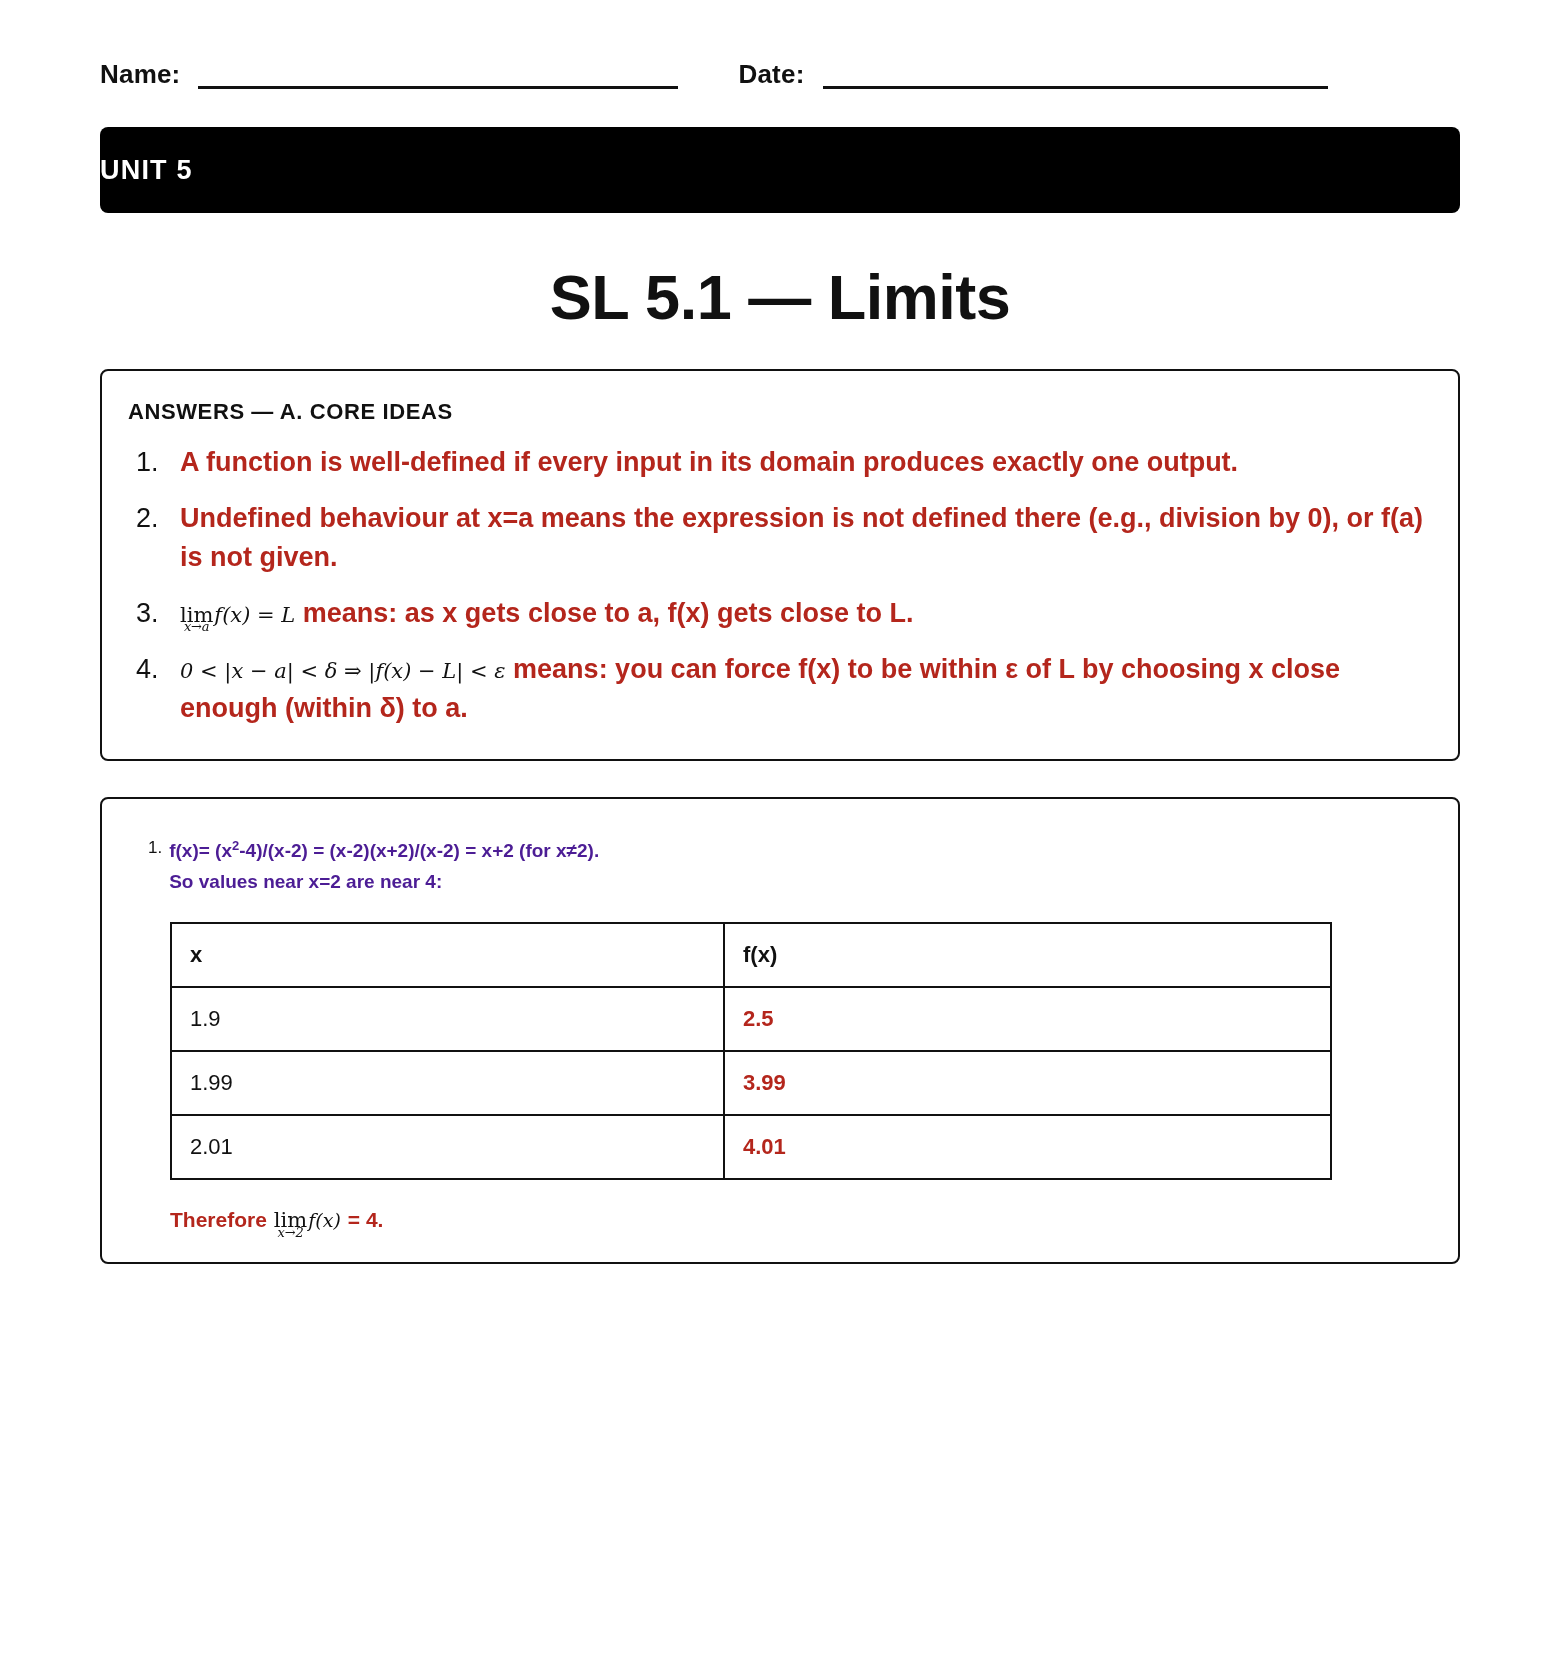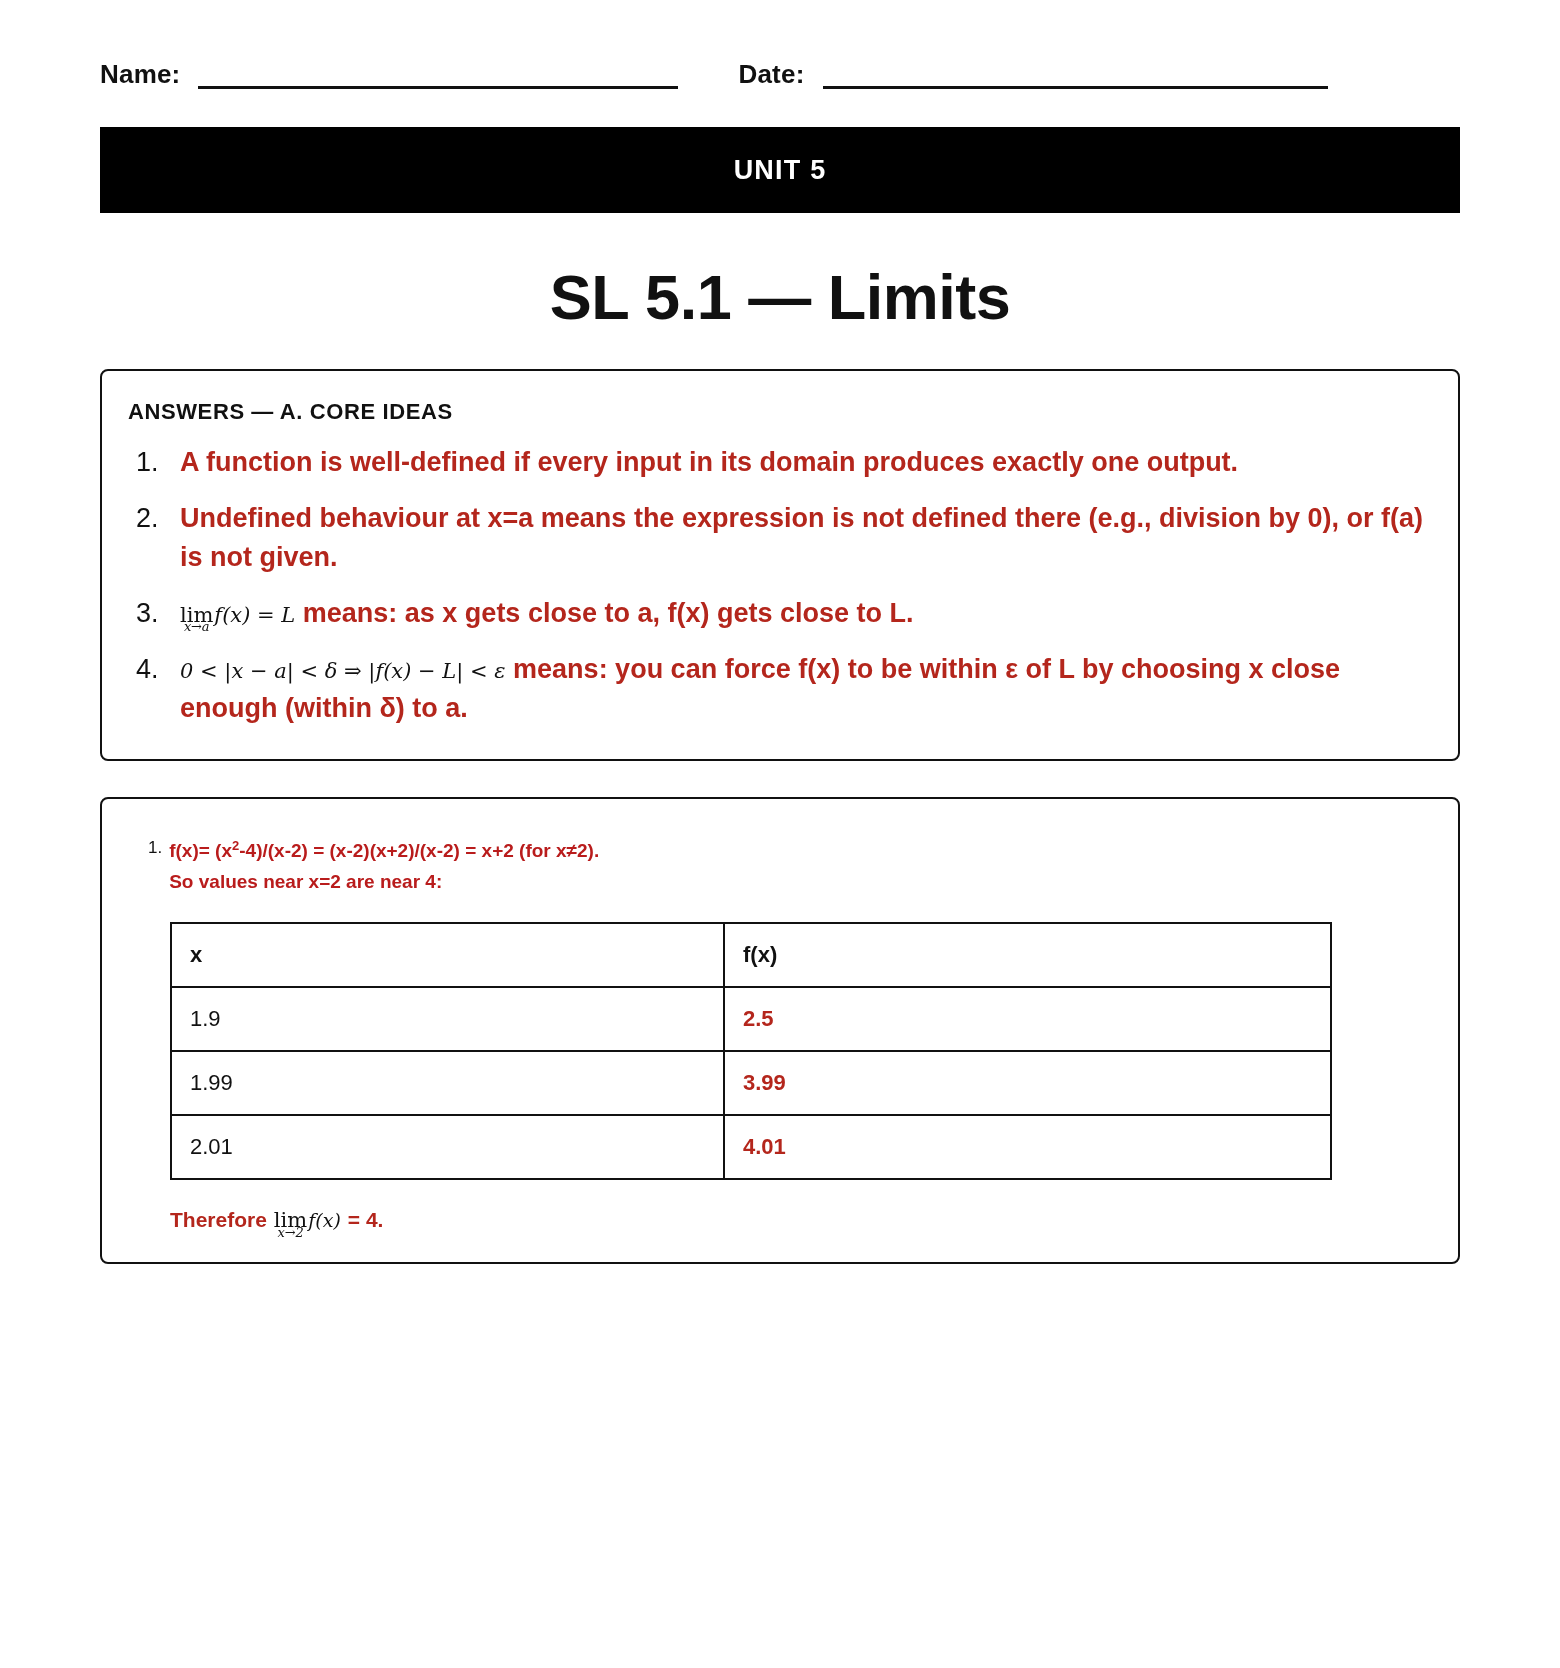--- a/index.html
+++ b/index.html
@@ -47,21 +47,21 @@
   .idline.date  { width: 505px; margin-left: 18px; }
   .idspacer { width: 60px; }
 
   
   .banner {
     margin-top: 38px;
     background: #000000;
     height: 86px;
     display: flex;
     align-items: center;
-    justify-content: center;
+    border-radius: 8px;
   }
   .banner-text {
     color: #ffffff;
     font-size: 27px;
     font-weight: 700;
     letter-spacing: 1.2px;
   }
 
   
   .title {
@@ -151,21 +151,21 @@
   }
   .b-item .bnum {
     font-size: 17px;
     color: #111;
     margin-right: 7px;
     line-height: 1.5;
   }
   .b-lines {
     font-size: 19px;
     font-weight: 700;
-    color: #b91c1c;
+    color: #4c1d95;
     line-height: 1.62;
   }
   .b-lines sup { font-size: 13px; }
 
   
   table.vals {
     border-collapse: collapse;
     width: 1160px;
     margin: 24px 0 0 42px;
     table-layout: fixed;

